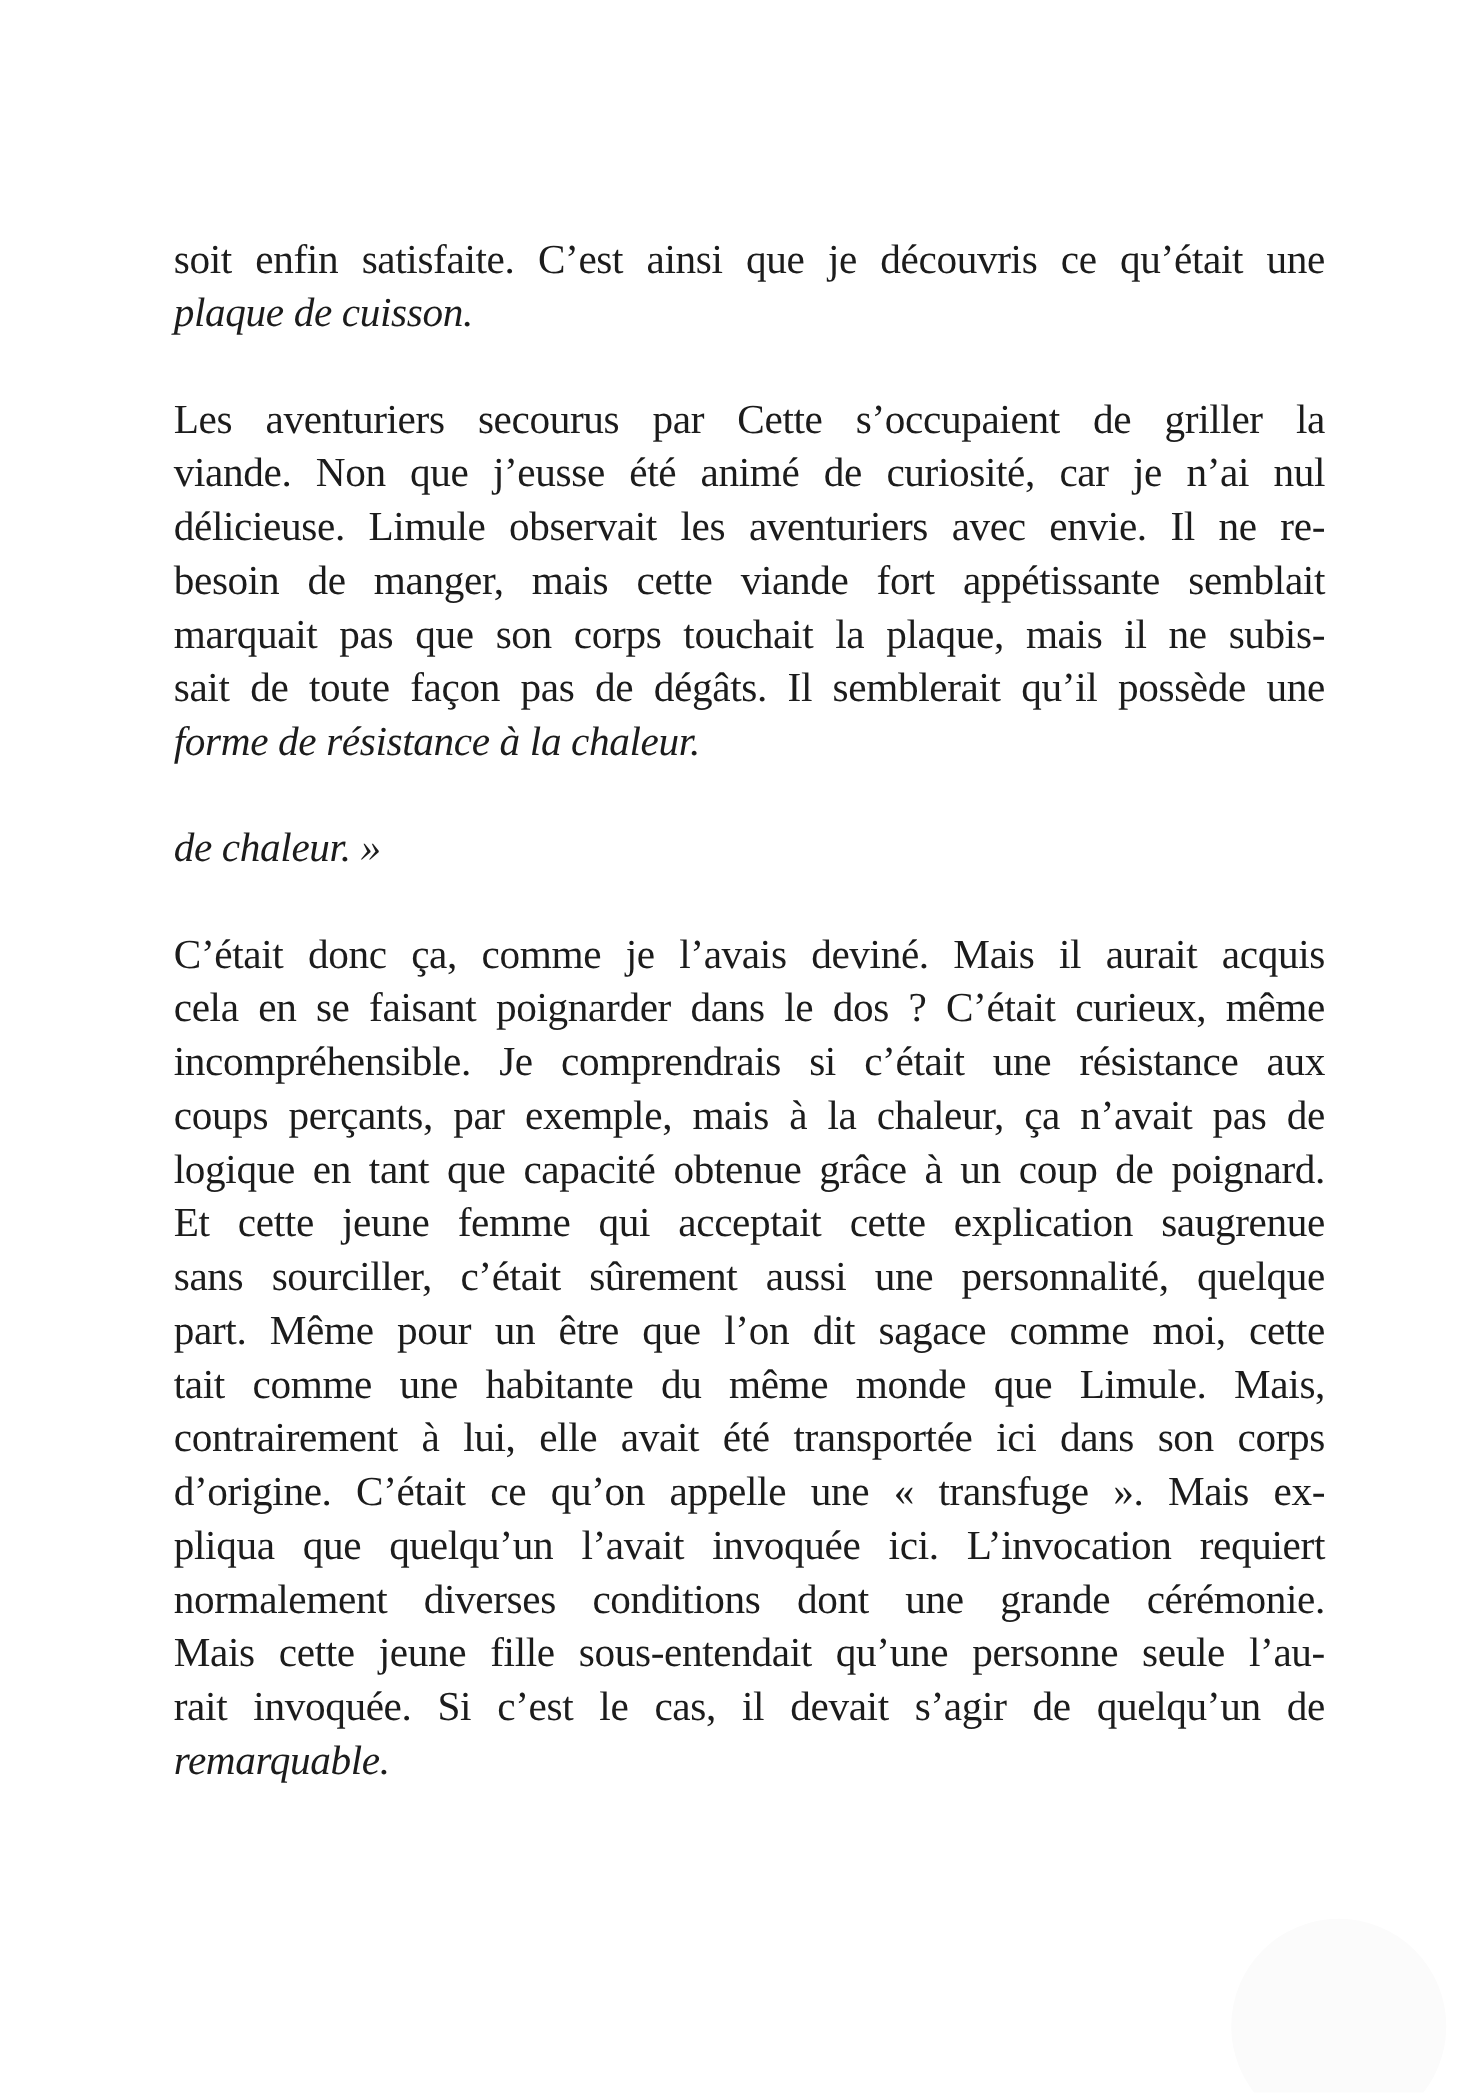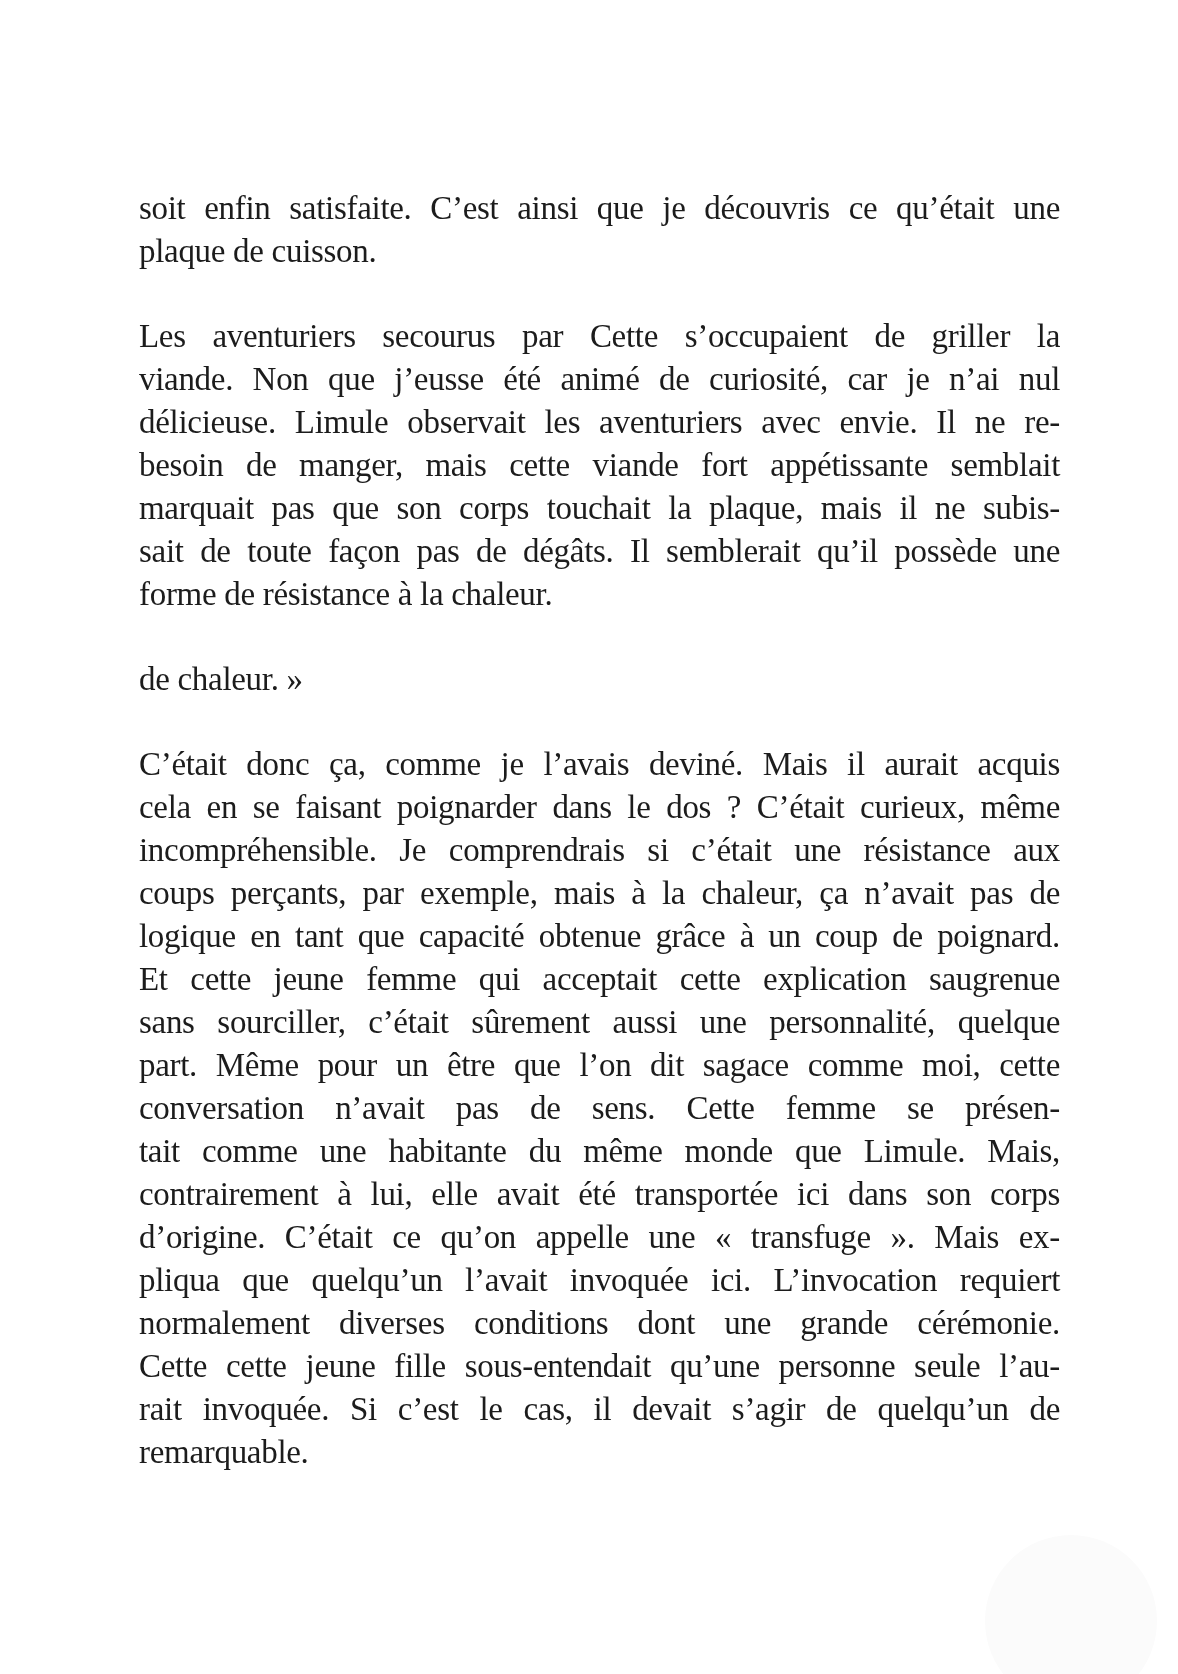--- a/index.html
+++ b/index.html
@@ -38,20 +38,21 @@
     .line {
       display: block;
       height: 43px;
       line-height: 43px;
       white-space: nowrap;
       text-align: justify;
       text-align-last: justify;
     }
     .line.last {
       text-align-last: left;
+      font-style: italic;
     }
     .gap {
       height: 42px;
     }
     .page-turn-button {
       position: absolute;
       left: 985px;
       top: 1535px;
       width: 172px;
       height: 172px;
@@ -89,27 +90,26 @@
 
     <div class="para">
       <span class="line">C’était donc ça, comme je l’avais deviné. Mais il aurait acquis</span>
       <span class="line">cela en se faisant poignarder dans le dos ? C’était curieux, même</span>
       <span class="line">incompréhensible. Je comprendrais si c’était une résistance aux</span>
       <span class="line">coups perçants, par exemple, mais à la chaleur, ça n’avait pas de</span>
       <span class="line">logique en tant que capacité obtenue grâce à un coup de poignard.</span>
       <span class="line">Et cette jeune femme qui acceptait cette explication saugrenue</span>
       <span class="line">sans sourciller, c’était sûrement aussi une personnalité, quelque</span>
       <span class="line">part. Même pour un être que l’on dit sagace comme moi, cette</span>
-      <span class="line">conversation n’avait pas de sens. Cette femme se présen-</span>
       <span class="line">tait comme une habitante du même monde que Limule. Mais,</span>
       <span class="line">contrairement à lui, elle avait été transportée ici dans son corps</span>
       <span class="line">d’origine. C’était ce qu’on appelle une « transfuge ». Mais ex-</span>
       <span class="line">pliqua que quelqu’un l’avait invoquée ici. L’invocation requiert</span>
       <span class="line">normalement diverses conditions dont une grande cérémonie.</span>
-      <span class="line">Cette cette jeune fille sous-entendait qu’une personne seule l’au-</span>
+      <span class="line">Mais cette jeune fille sous-entendait qu’une personne seule l’au-</span>
       <span class="line">rait invoquée. Si c’est le cas, il devait s’agir de quelqu’un de</span>
       <span class="line last">remarquable.</span>
     </div>
 
   </div>
 
   <div class="page-turn-button">
     <span></span>
   </div>
 </div>

